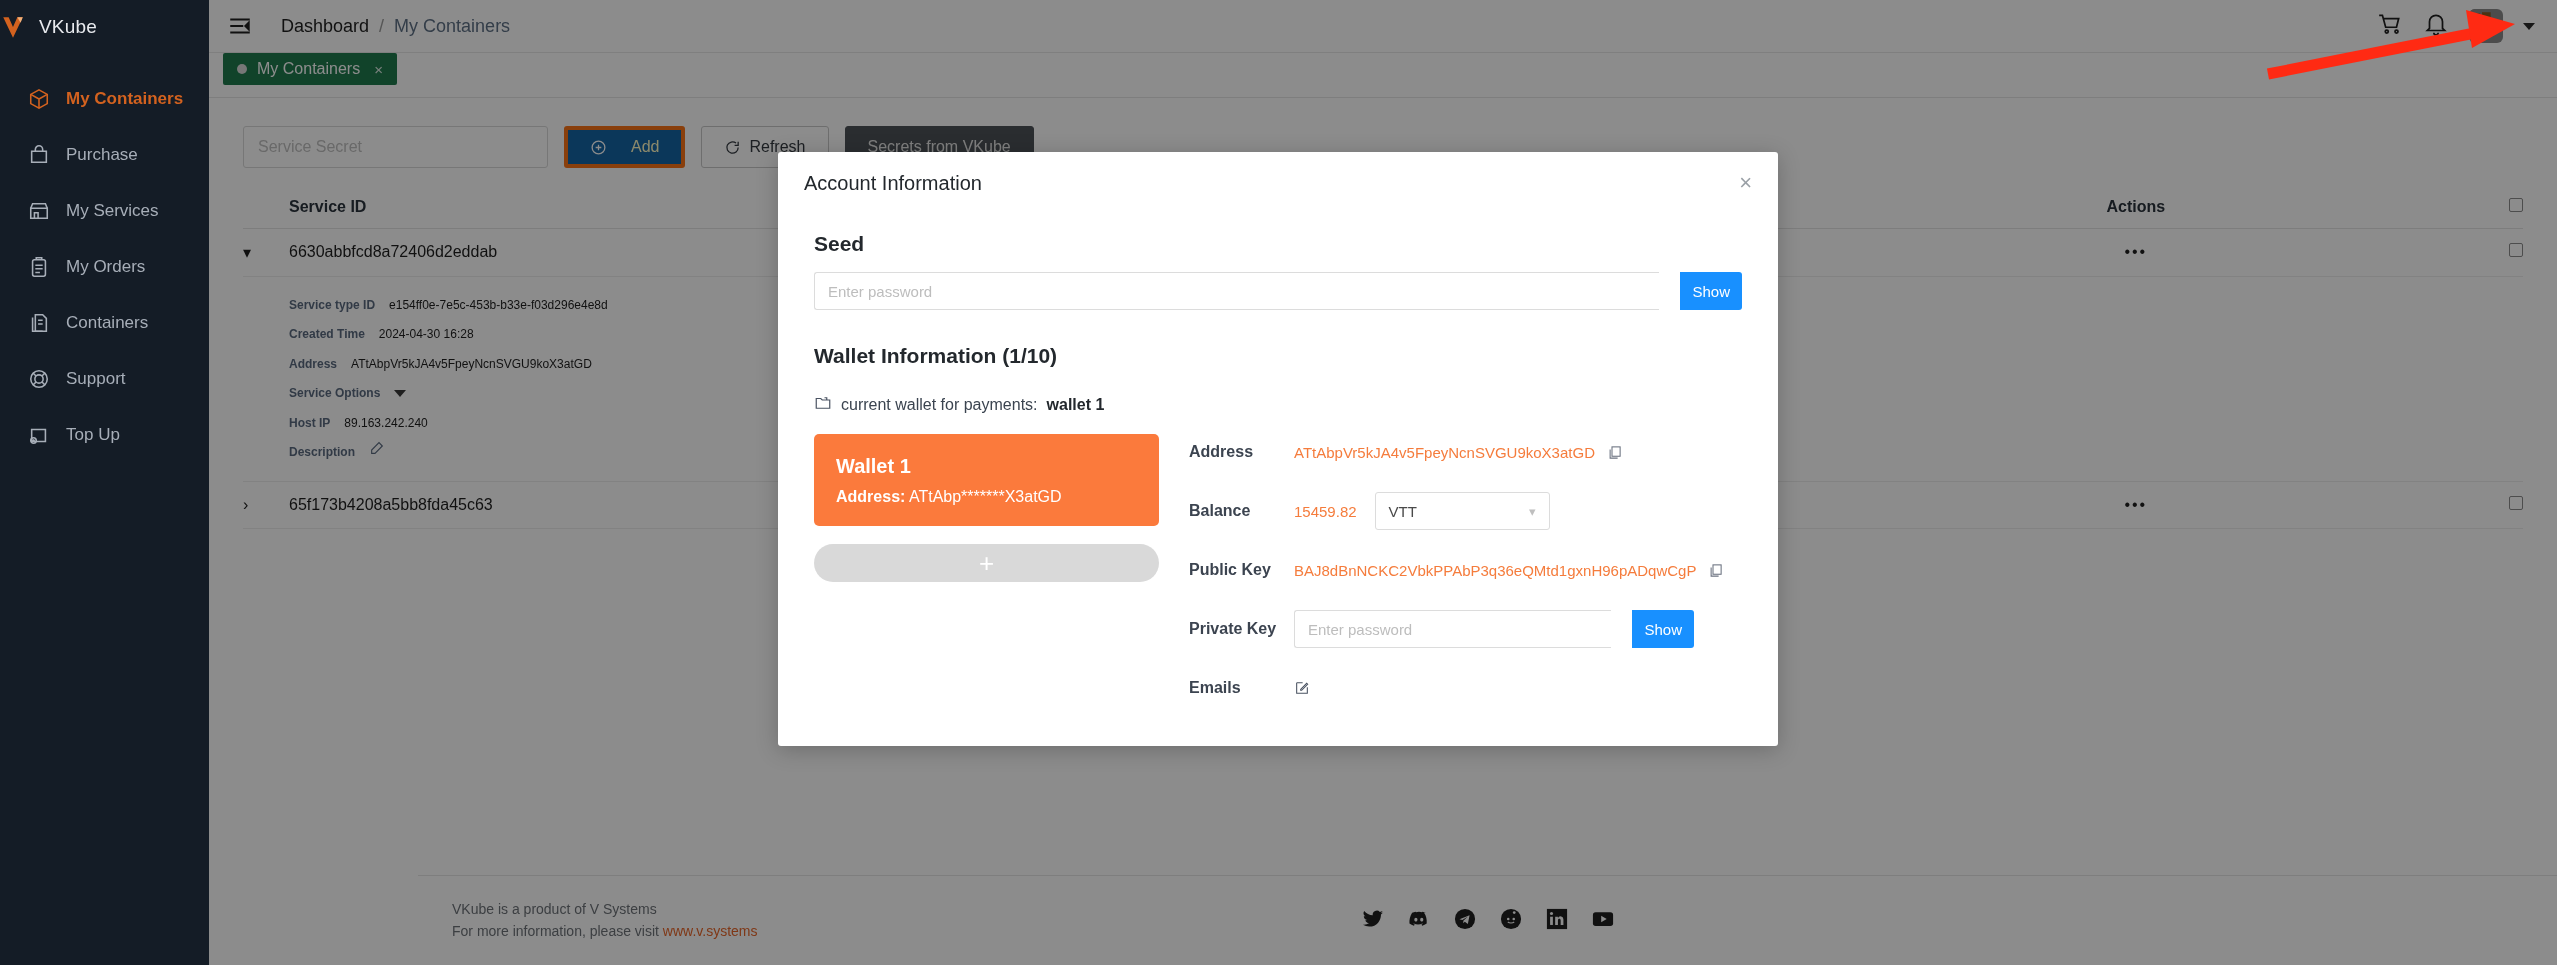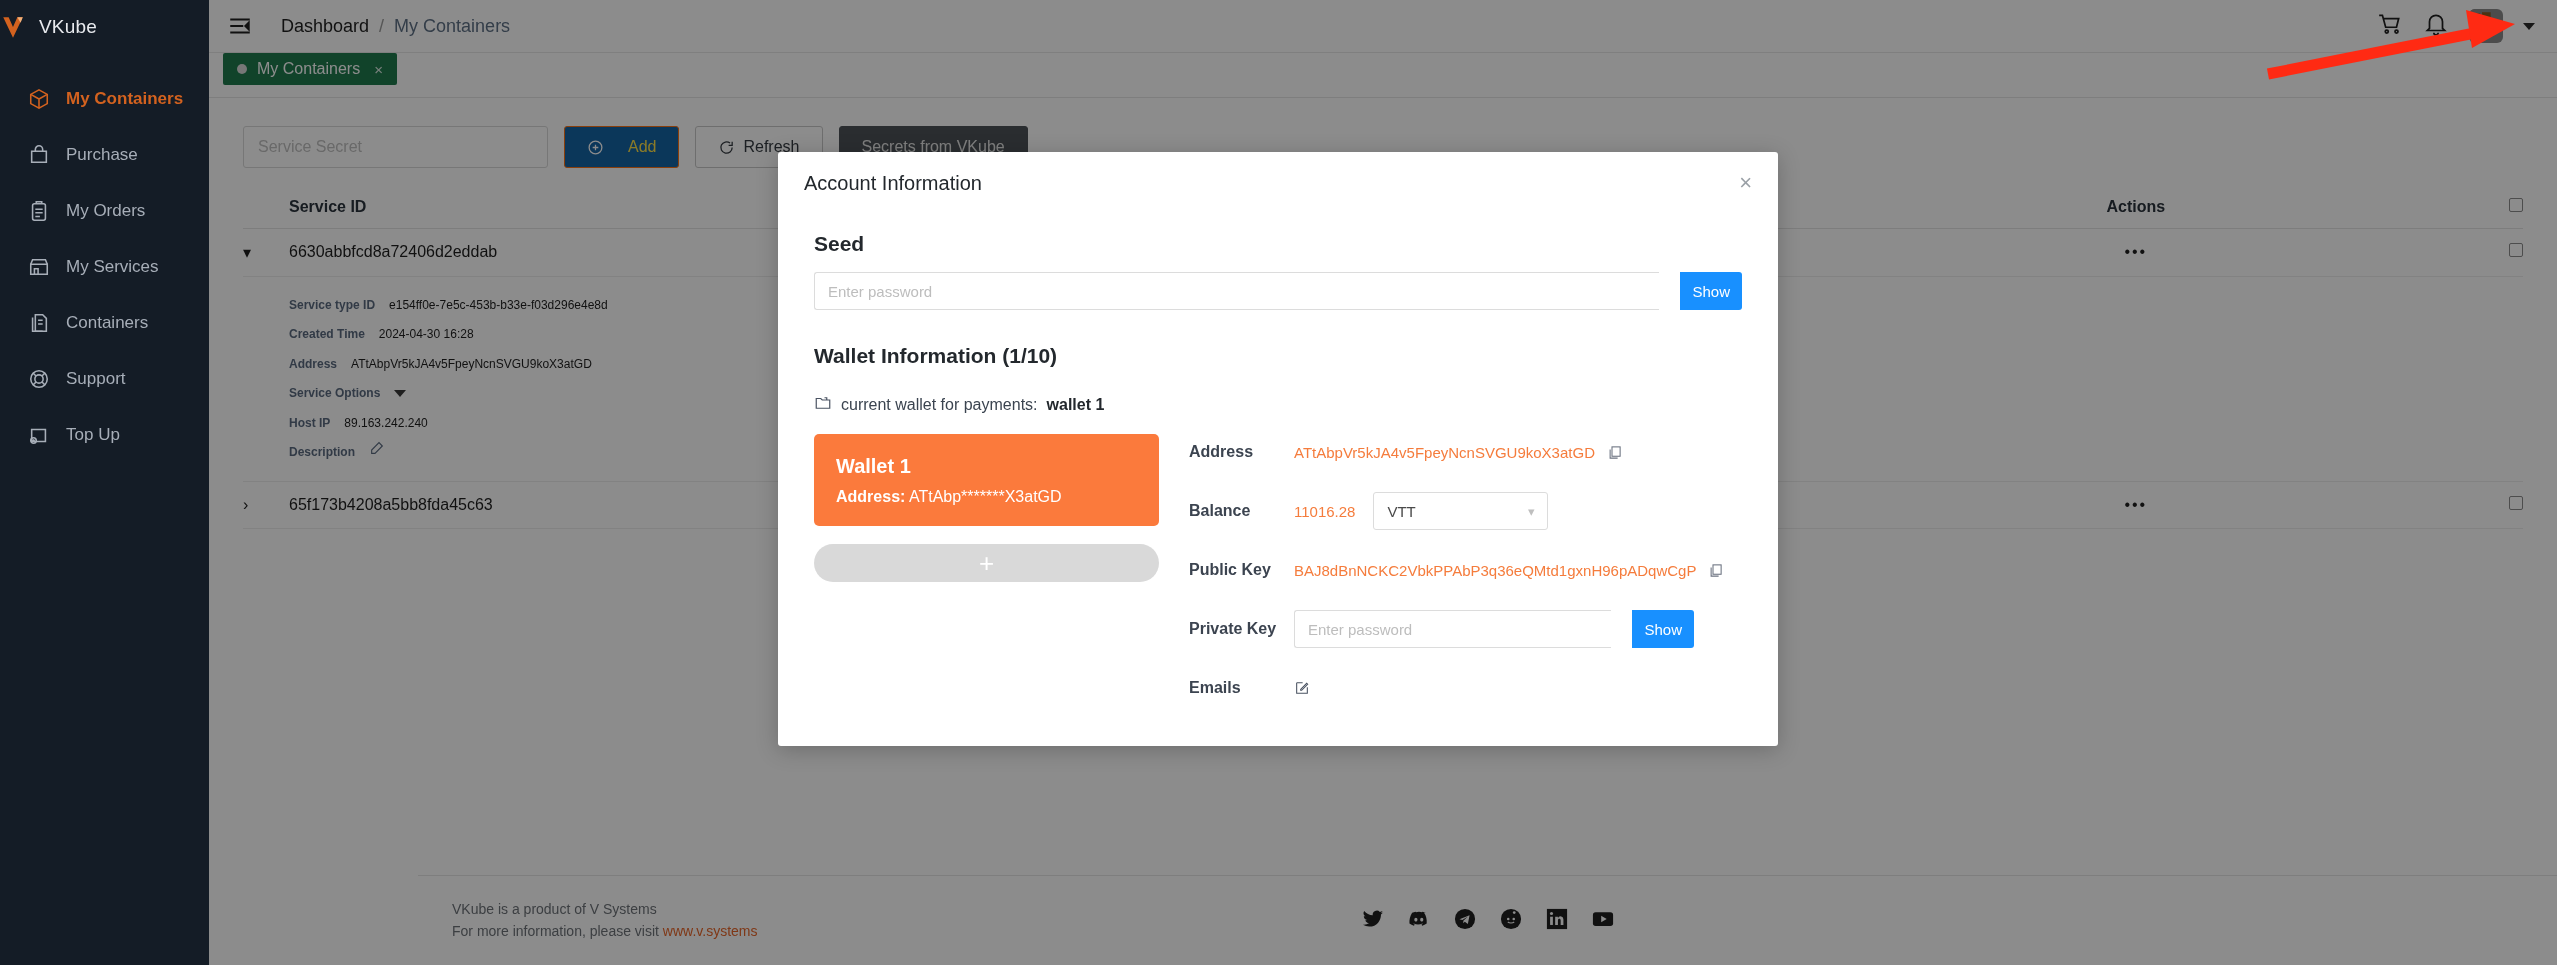--- a/index.html
+++ b/index.html
@@ -50,21 +50,21 @@
     height: 32px; padding: 0 14px; border-radius: 2px; cursor: pointer;
   }
   .tab .dot { width: 10px; height: 10px; border-radius: 50%; background: #d9d9d9; }
   .tab .x { font-size: 15px; opacity: .85; margin-left: 4px; }
 
   .content { padding: 28px 34px 0 34px; }
   .toolbar { display: flex; align-items: center; gap: 16px; }
   .srch { width: 305px; height: 42px; border: 1px solid #d9d9d9; border-radius: 3px; padding: 0 14px;
           font-size: 16px; color: #bfbfbf; display: flex; align-items: center; }
   .btn { height: 42px; border-radius: 3px; display: flex; align-items: center; gap: 8px; padding: 0 22px; font-size: 16px; cursor: pointer; }
-  .btn-primary { background: #1464a5; color: #fde047; border: 1px solid #f97316; gap: 24px; }
+  .btn-primary { background: #1464a5; color: #fef9c3; border: 4px solid #f97316; gap: 24px; }
   .btn-default { background: transparent; border: 1px solid #c9c9c9; color: #343a40; }
   .btn-dark { background: #4d5358; color: #e7e7e7; border: 1px solid #4d5358; }
 
   table.tbl { width: 100%; border-collapse: collapse; margin-top: 18px; }
   table.tbl th { text-align: left; font-size: 16px; color: #2b333c; padding: 12px 0; font-weight: bold; border-bottom: 1px solid #e3e3e3; }
   table.tbl td { font-size: 16px; color: #1f1f1f; padding: 14px 0; border-bottom: 1px solid #ededed; vertical-align: top; }
   .exp { width: 46px; color: #6b6b6b; font-size: 14px; }
   .chk { width: 14px; height: 14px; border: 1px solid #8c8c8c; border-radius: 2px; display: inline-block; }
   .dots { letter-spacing: 2px; font-size: 17px; color: #262626; }
   .detail-row td { border-bottom: 1px solid #ededed; padding-top: 4px; }
@@ -153,34 +153,34 @@
           <svg viewBox="0 0 24 24" fill="none" stroke="#a7aeb8" stroke-width="1.7">
               <path d="M4 8h16v12H4z"></path>
               <path d="M8 8V6a4 4 0 018 0v2"></path>
             </svg>
         </span>
         <span>Purchase</span>
       </div>
       <div class="nav-item">
         <span class="nav-ico">
           <svg viewBox="0 0 24 24" fill="none" stroke="#a7aeb8" stroke-width="1.7">
+              <path d="M3 9h18v11H3z"></path>
+              <path d="M3 9l2-5h14l2 5M7 20v-6h4v6"></path>
+            </svg>
+        </span>
+        <span>My Services</span>
+      </div>
+      <div class="nav-item">
+        <span class="nav-ico">
+          <svg viewBox="0 0 24 24" fill="none" stroke="#a7aeb8" stroke-width="1.7">
               <rect x="5" y="4" width="14" height="18" rx="2"></rect>
               <path d="M9 4V2h6v2M8 10h8M8 14h8M8 18h5"></path>
             </svg>
         </span>
         <span>My Orders</span>
-      </div>
-      <div class="nav-item">
-        <span class="nav-ico">
-          <svg viewBox="0 0 24 24" fill="none" stroke="#a7aeb8" stroke-width="1.7">
-              <path d="M3 9h18v11H3z"></path>
-              <path d="M3 9l2-5h14l2 5M7 20v-6h4v6"></path>
-            </svg>
-        </span>
-        <span>My Services</span>
       </div>
       <div class="nav-item">
         <span class="nav-ico">
           <svg viewBox="0 0 24 24" fill="none" stroke="#a7aeb8" stroke-width="1.7">
               <path d="M8 3h8l4 4v14H8z"></path>
               <path d="M5 6v15h11"></path>
               <path d="M11 9h5M11 13h5"></path>
             </svg>
         </span>
         <span>Containers</span>
@@ -424,21 +424,21 @@
             <span class="copy-ico">
                 <svg viewBox="0 0 24 24" fill="none" stroke="#6b7280" stroke-width="1.7">
                   <rect x="8" y="3" width="13" height="15"></rect>
                   <path d="M5 7v14h12"></path>
                 </svg>
               </span>
           </div>
 
           <div class="frow">
             <div class="flabel">Balance</div>
-            <div class="fval">11016.28</div>
+            <div class="fval">15459.82</div>
             <div class="sel">
               <span>VTT</span>
               <span class="cv">▾</span>
             </div>
           </div>
 
           <div class="frow">
             <div class="flabel">Public Key</div>
             <div class="fval">BAJ8dBnNCKC2VbkPPAbP3q36eQMtd1gxnH96pADqwCgP</div>
             <span class="copy-ico">

